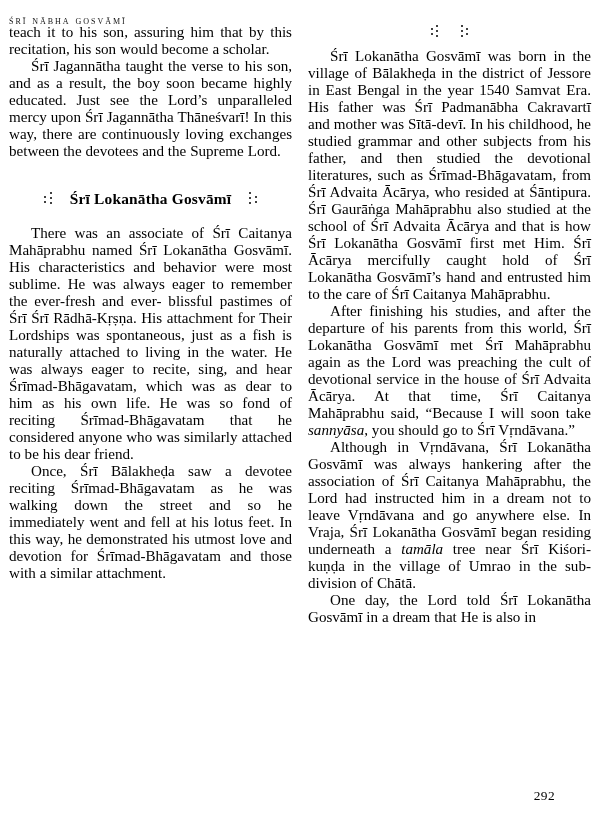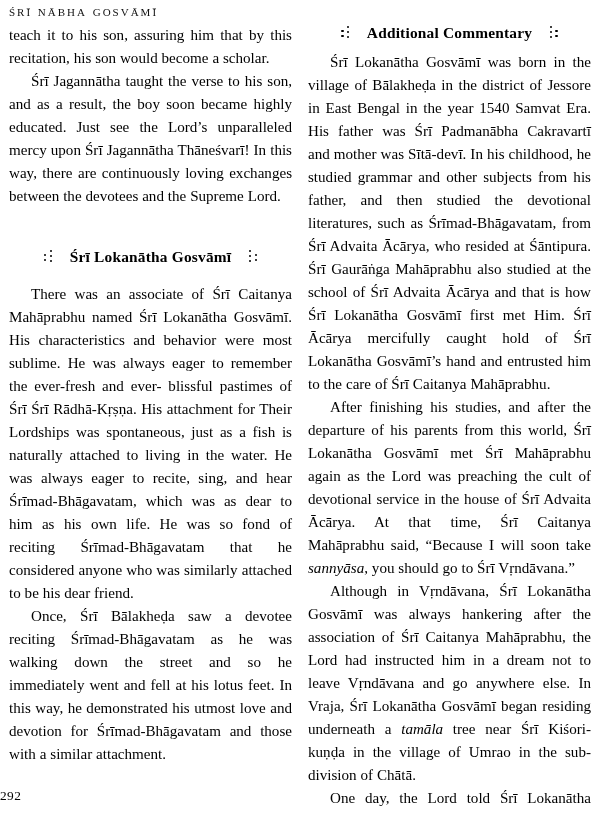--- a/index.html
+++ b/index.html
@@ -20,22 +20,22 @@
     position: absolute;
     left: 0; top: 0;
     width: 600px;
     height: 814px;
   }
 
   
   .running-head {
     position: absolute;
     left: 9px;
-    top: 3px;
-    font-size: 15px;
+    top: 14px;
+    font-size: 11px;
     letter-spacing: 2.0px;
     font-variant: small-caps;
     text-transform: lowercase;
     font-weight: 400;
     white-space: nowrap;
     color: #111;
     text-align: right;
   }
   .running-head::first-letter { }
 
@@ -51,36 +51,36 @@
     align-items: flex-start;
   }
   .col {
     width: 283px;
     flex: 0 0 283px;
   }
 
   p.body {
     margin: 0;
     font-size: 15.1px;
-    line-height: 23px;
+    line-height: 17px;
     text-align: justify;
     text-justify: inter-word;
     text-indent: 22px;
     hyphens: none;
     word-spacing: 0.1px;
   }
   p.body.noindent { text-indent: 0; }
 
   
   .section-heading {
     display: flex;
     align-items: center;
     justify-content: center;
     gap: 13px;
-    margin: 40px 0 17px 0;
+    margin: 30px 0 17px 0;
     padding: 0;
   }
   .section-heading.tight {
     margin: 0 0 9px 0;
   }
   .section-heading .htext {
     font-size: 15.4px;
     font-weight: bold;
     letter-spacing: 0.2px;
     white-space: nowrap;
@@ -110,21 +110,21 @@
   .ornament.flip i.d3 { left: 4.6px; }
   .ornament.flip i.d4 { left: 4.6px; }
   .ornament.flip i.d5 { left: 4.6px; }
 
   
   .folio {
     position: absolute;
     left: 0;
     top: 788px;
     width: 555px;
-    text-align: left;
+    text-align: right;
     font-size: 13.4px;
     letter-spacing: 0.4px;
   }
 
   em.term { }
 </style>
 </head>
 <body>
 
 <div class="page">
@@ -165,21 +165,20 @@
     <div class="col">
 
       <div class="section-heading tight">
         <span class="ornament">
           <i class="d1"></i>
             <i class="d2"></i>
             <i class="d3"></i>
             <i class="d4"></i>
             <i class="d5"></i>
         </span>
-        <span class="htext">Additional Commentary</span>
         <span class="ornament flip">
           <i class="d1"></i>
             <i class="d2"></i>
             <i class="d3"></i>
             <i class="d4"></i>
             <i class="d5"></i>
         </span>
       </div>
 
       <p class="body">Śrī Lokanātha Gosvāmī was born in the village of Bālakheḍa in the district of Jessore in East Bengal in the year 1540 Samvat Era. His father was Śrī Padmanābha Cakravartī and mother was Sītā-devī. In his childhood, he studied grammar and other subjects from his father, and then studied the devotional literatures, such as Śrīmad-Bhāgavatam, from Śrī Advaita Ācārya, who resided at Śāntipura. Śrī Gaurāṅga Mahāprabhu also studied at the school of Śrī Advaita Ācārya and that is how Śrī Lokanātha Gosvāmī first met Him. Śrī Ācārya mercifully caught hold of Śrī Lokanātha Gosvāmī’s hand and entrusted him to the care of Śrī Caitanya Mahāprabhu.</p>

